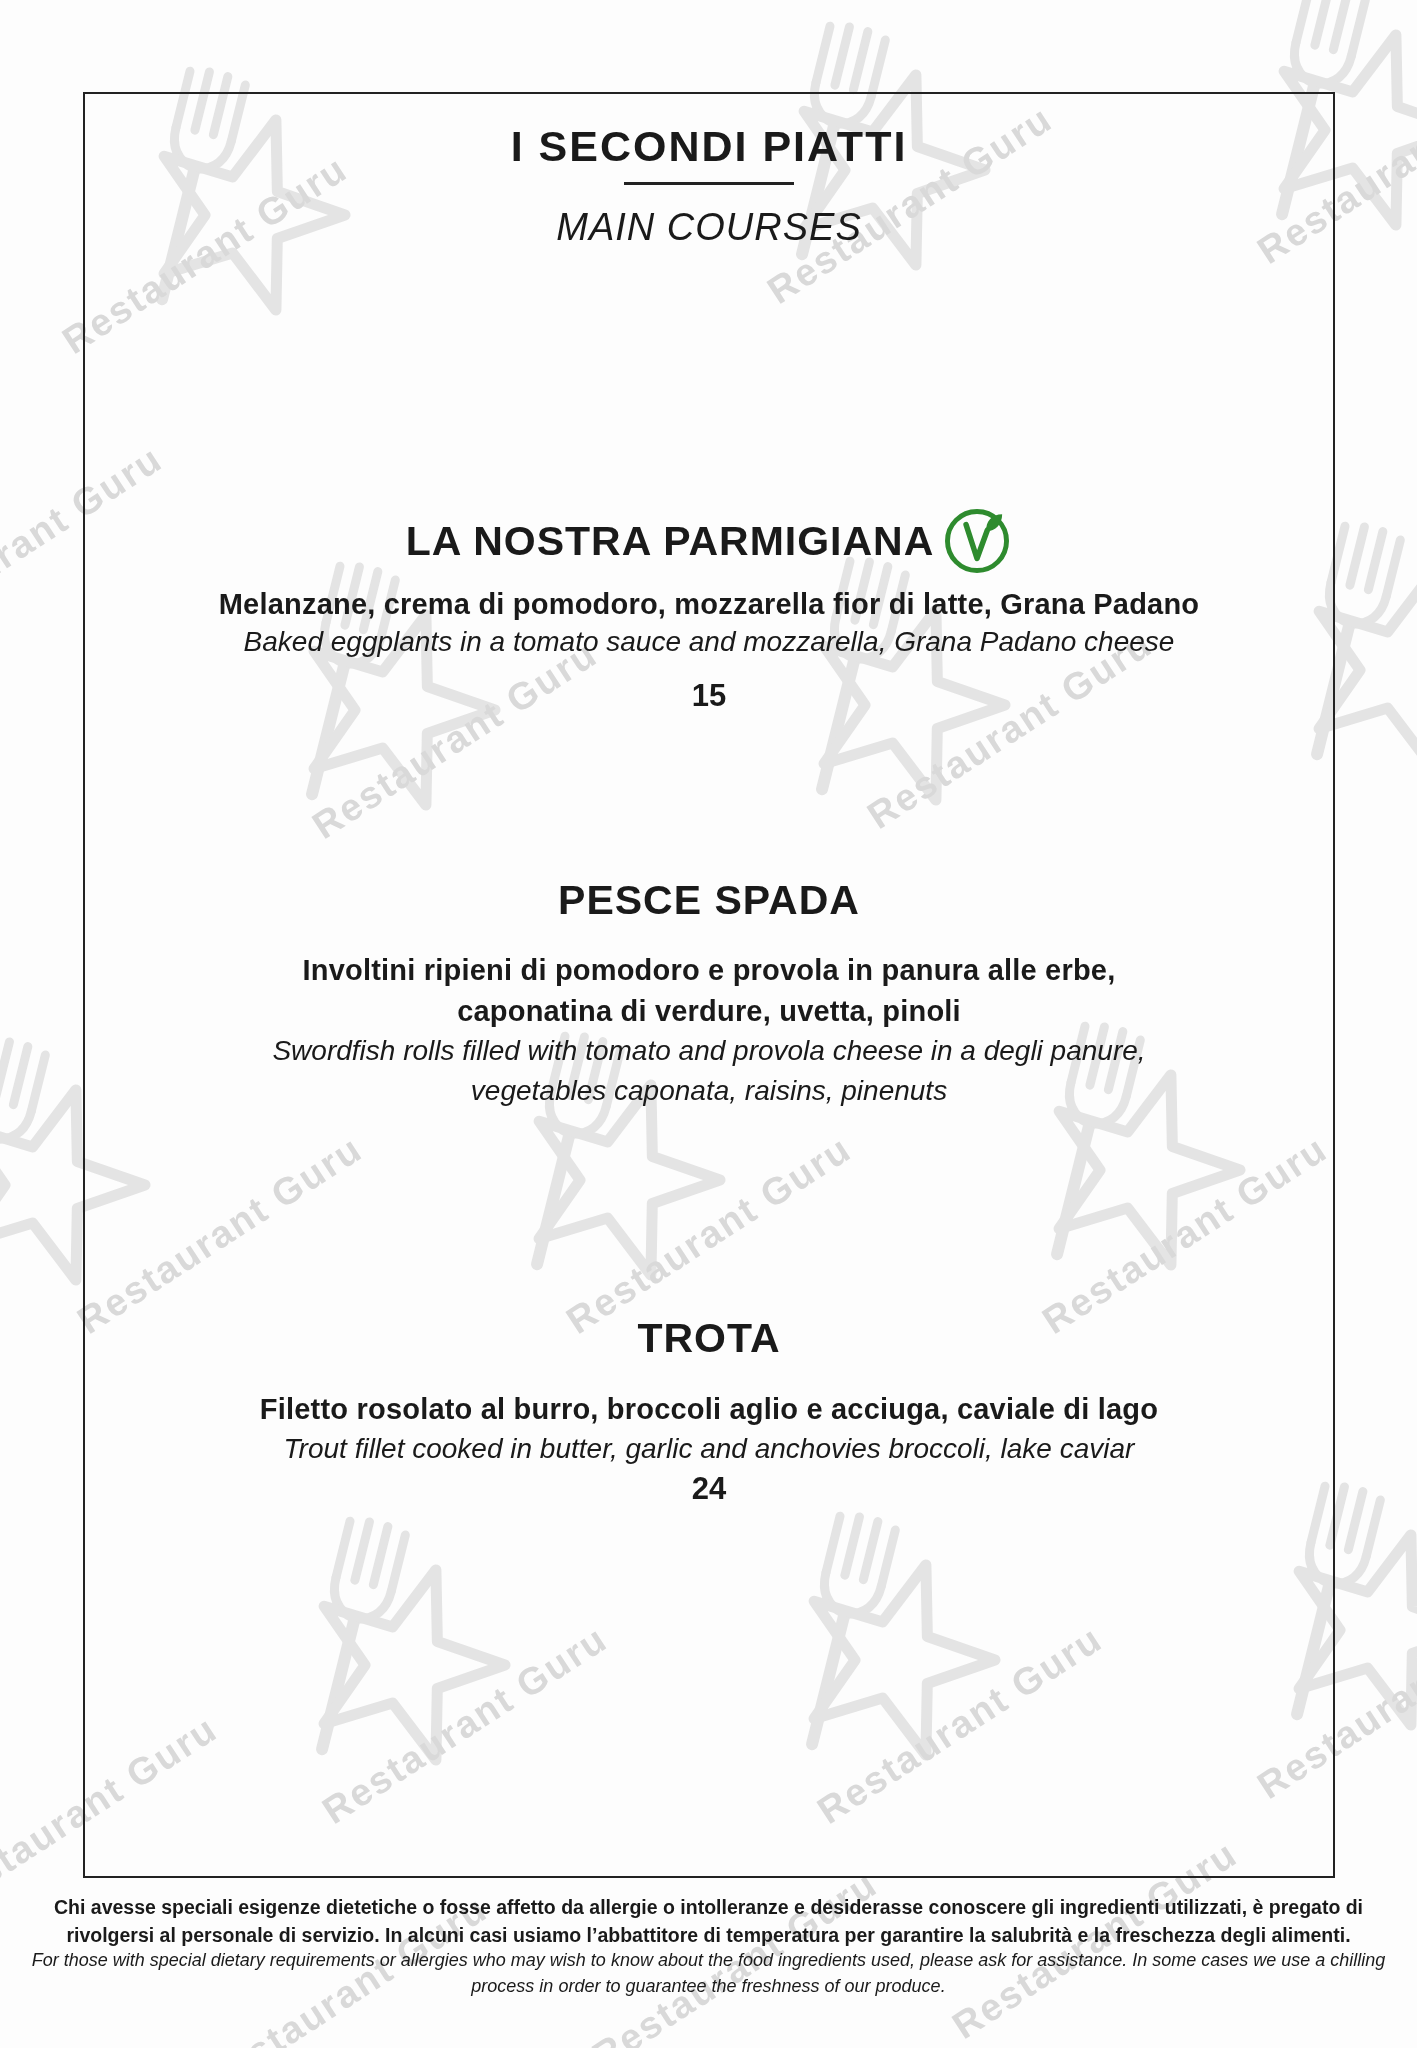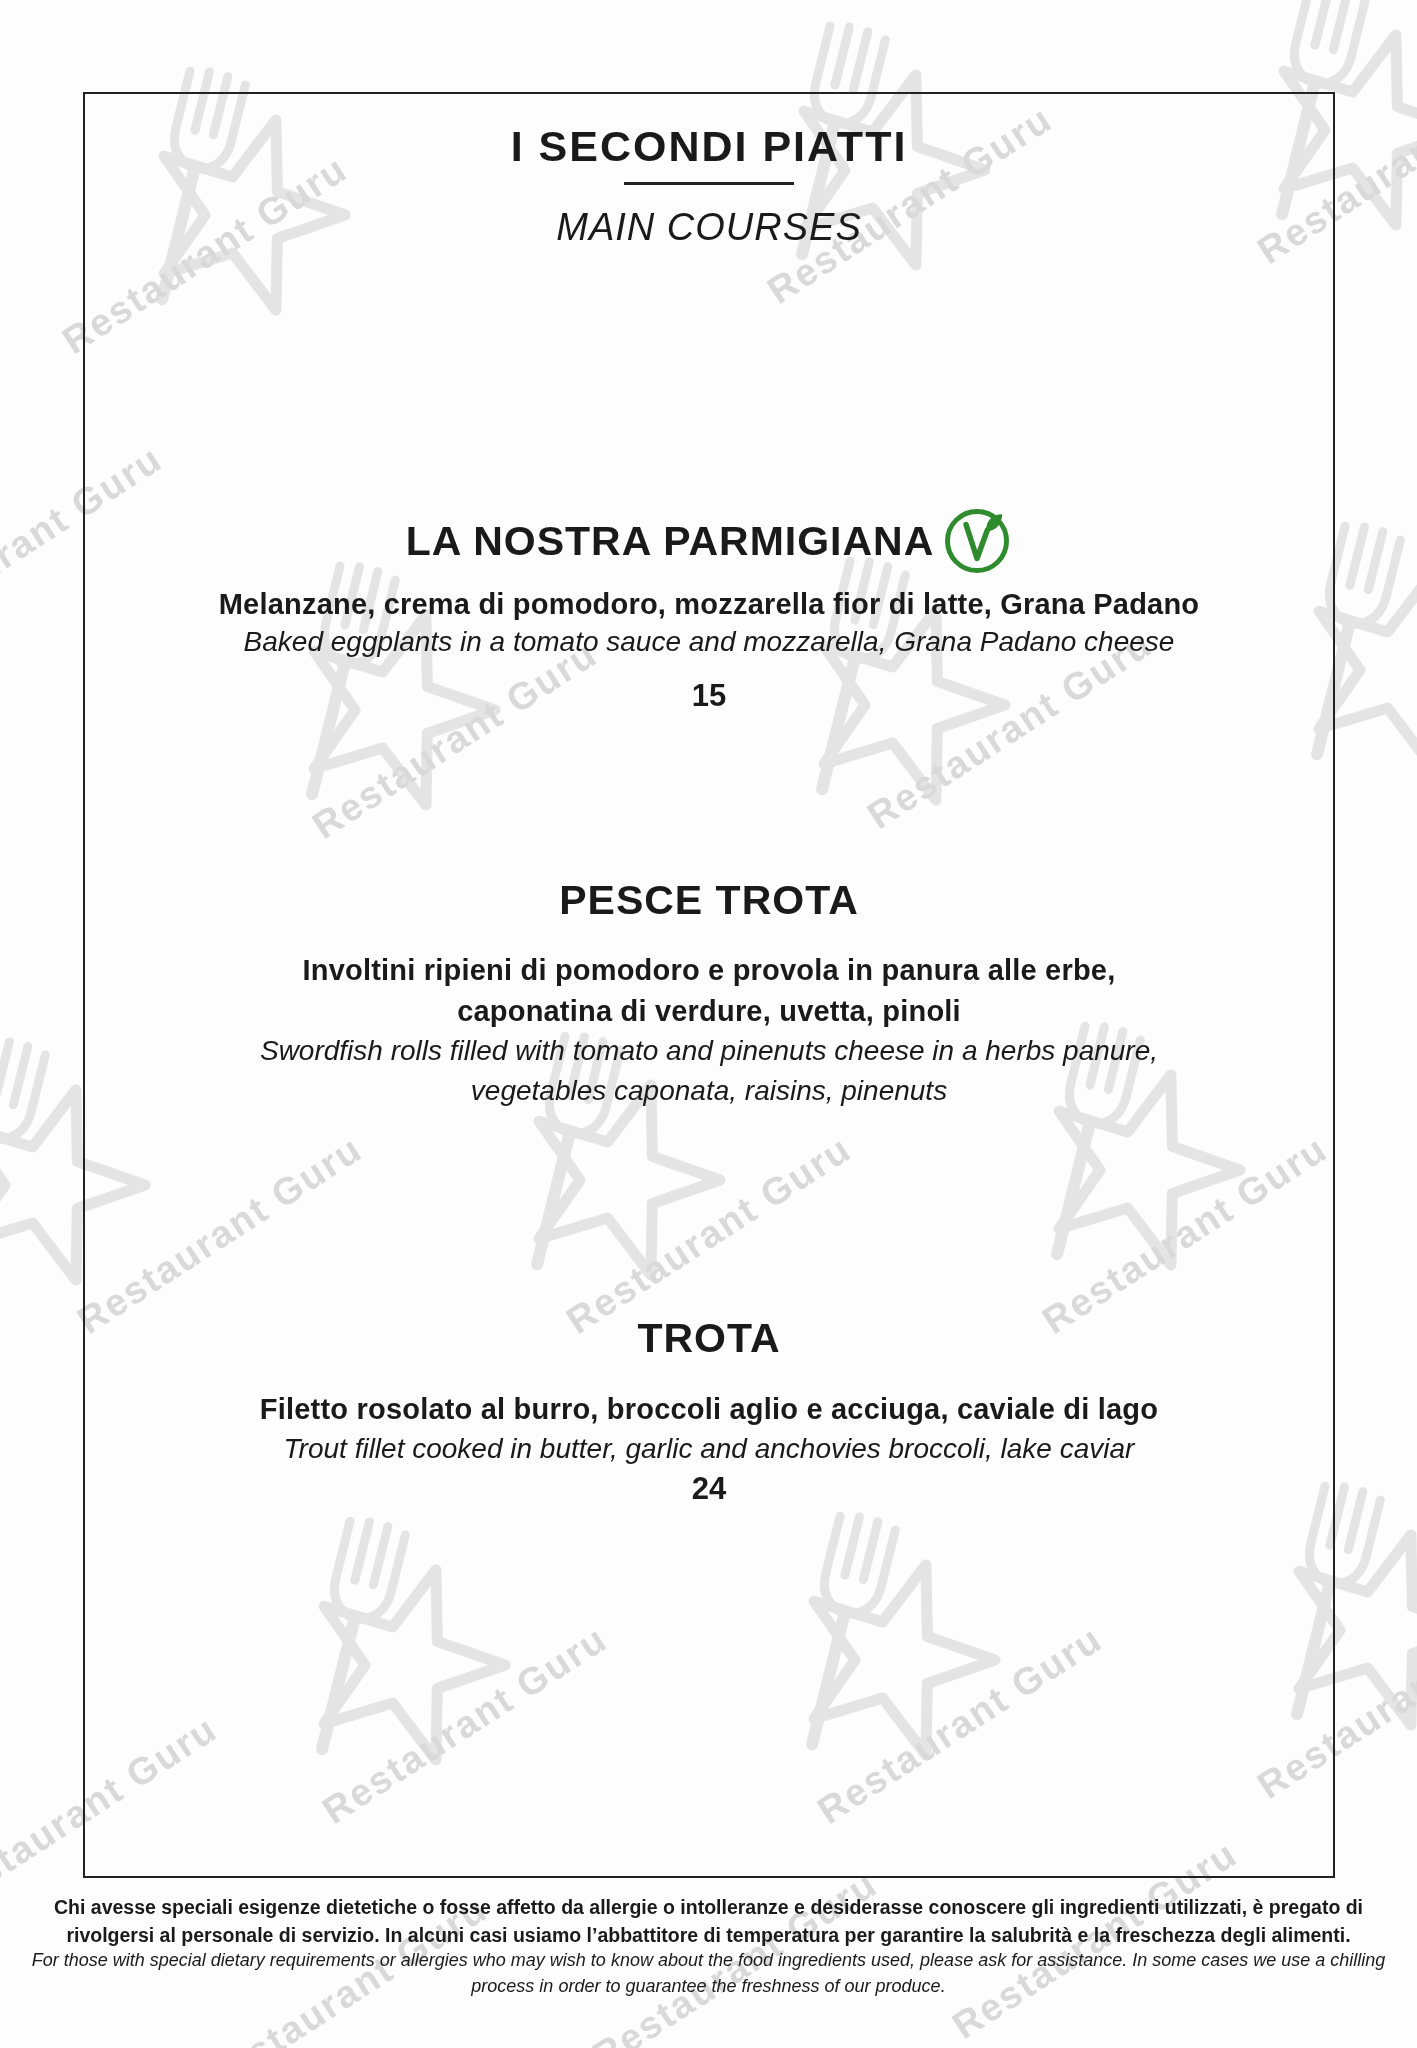--- a/index.html
+++ b/index.html
@@ -136,24 +136,24 @@
     <svg class="veg-badge" viewBox="0 0 64 64">
       <circle cx="32" cy="32" r="27" fill="none" stroke="var(--veg,#2e8b2e)" stroke-width="4.5"></circle>
       <path d="M22 17 L32 48 L41.5 22" fill="none" stroke="var(--veg,#2e8b2e)" stroke-width="5" stroke-linecap="round" stroke-linejoin="round"></path>
       <path d="M40.5 23 C 39.5 14, 46 7.5, 55 7.5 C 55 16.5, 49 23, 40.5 23 Z" fill="var(--veg,#2e8b2e)"></path>
     </svg>
   </div>
   <div class="row desc-it" style="top:494px">Melanzane, crema di pomodoro, mozzarella fior di latte, Grana Padano</div>
   <div class="row desc-en" style="top:532px">Baked eggplants in a tomato sauce and mozzarella, Grana Padano cheese</div>
   <div class="row price" style="top:584px">15</div>
 
-  <div class="row dish-name" style="top:783px">PESCE TROTA</div>
+  <div class="row dish-name" style="top:783px">PESCE SPADA</div>
   <div class="row desc-it" style="top:860px">Involtini ripieni di pomodoro e provola in panura alle erbe,</div>
   <div class="row desc-it" style="top:901px">caponatina di verdure, uvetta, pinoli</div>
-  <div class="row desc-en" style="top:941px">Swordfish rolls filled with tomato and pinenuts cheese in a herbs panure,</div>
+  <div class="row desc-en" style="top:941px">Swordfish rolls filled with tomato and provola cheese in a degli panure,</div>
   <div class="row desc-en" style="top:981px">vegetables caponata, raisins, pinenuts</div>
 
   <div class="row dish-name" style="top:1221px">TROTA</div>
   <div class="row desc-it" style="top:1299px">Filetto rosolato al burro, broccoli aglio e acciuga, caviale di lago</div>
   <div class="row desc-en" style="top:1339px">Trout fillet cooked in butter, garlic and anchovies broccoli, lake caviar</div>
   <div class="row price" style="top:1377px">24</div>
 
 </div>
 
 <div class="footer-line footer-it" style="top:1898px">Chi avesse speciali esigenze dietetiche o fosse affetto da allergie o intolleranze e desiderasse conoscere gli ingredienti utilizzati, è pregato di</div>

